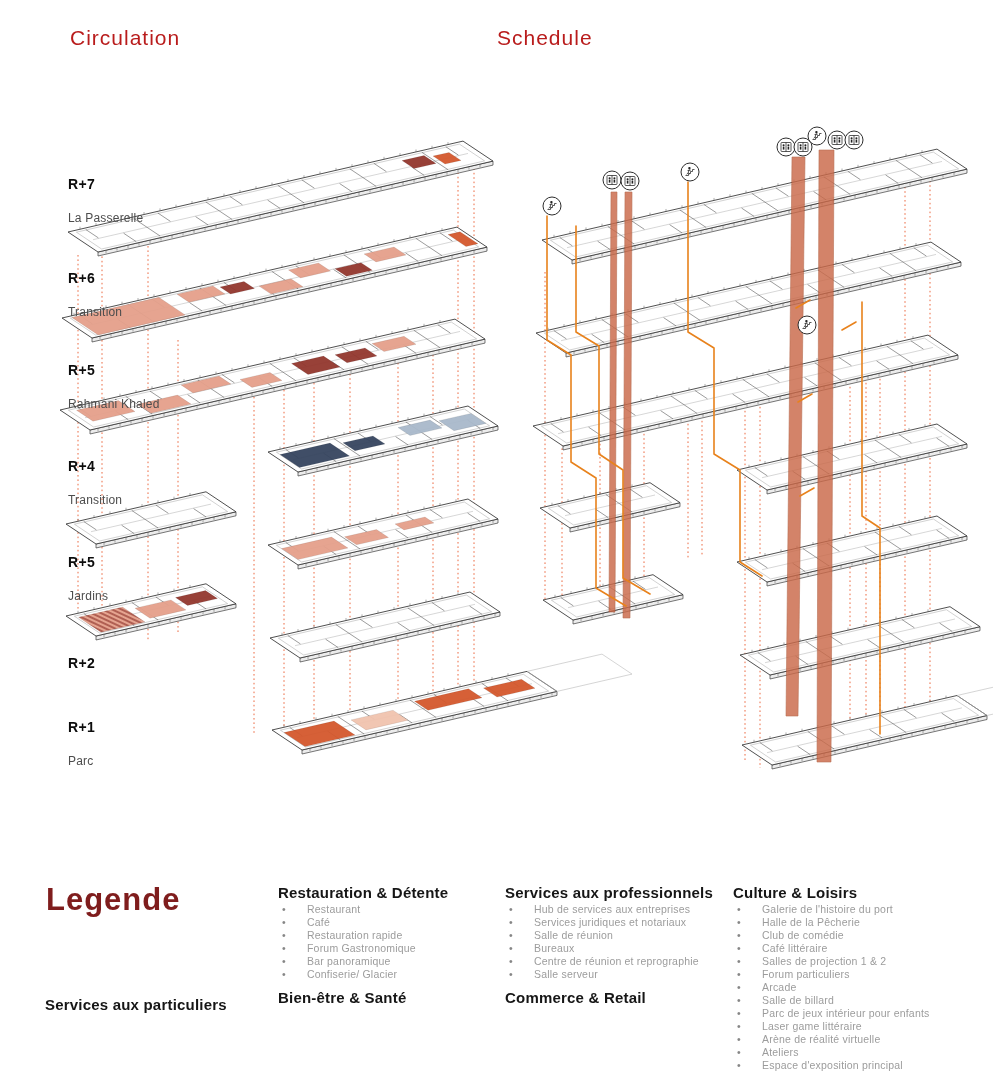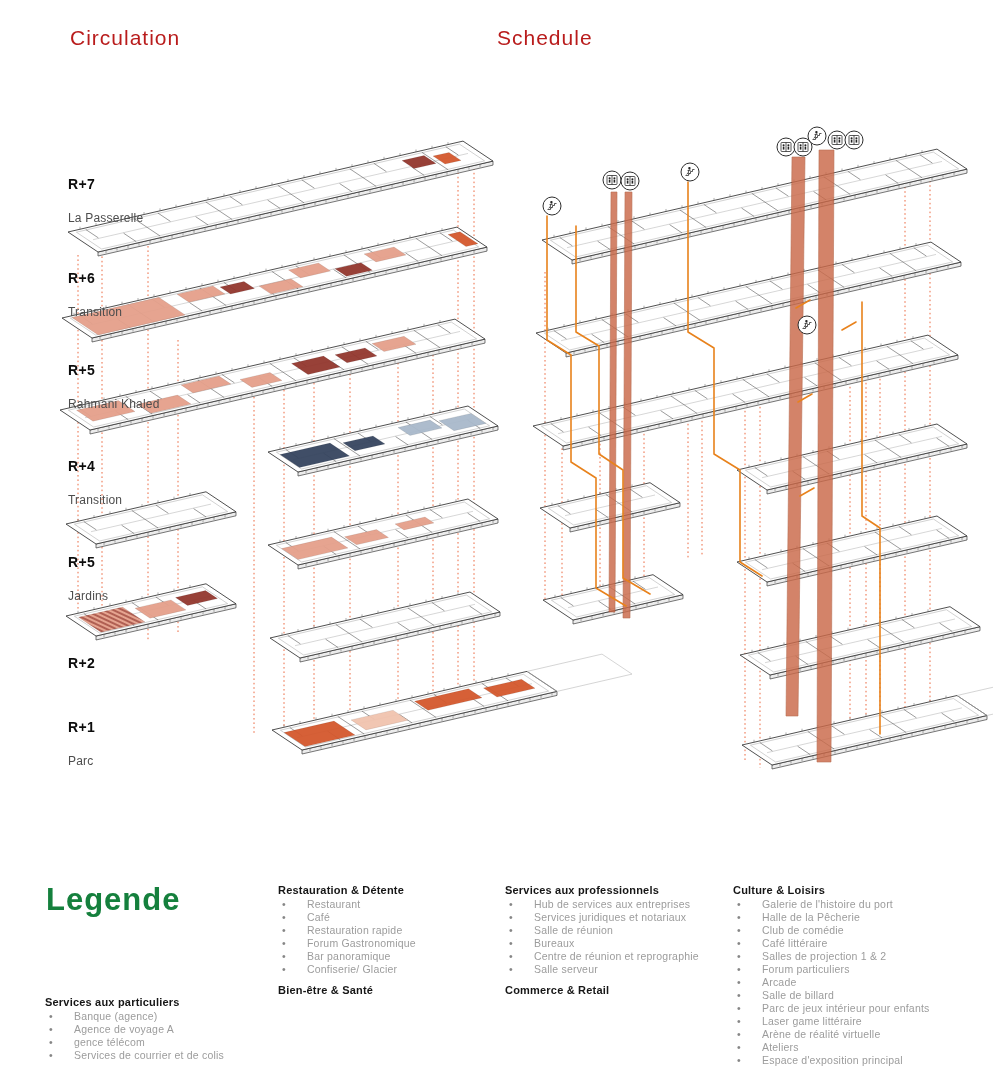--- a/index.html
+++ b/index.html
@@ -6,27 +6,27 @@
   body{width:993px;height:1080px;position:relative;background:#ffffff;
        font-family:"Liberation Sans",sans-serif;overflow:hidden}
   .title{position:absolute;font-size:21px;font-weight:400;letter-spacing:1px;color:#b91c1c}
   #title-circ{left:70px;top:26px}
   #title-sched{left:497px;top:26px}
   #scene{position:absolute;left:0;top:0}
   .floor-label{position:absolute;left:68px;width:130px}
   .floor-label .lvl{font-weight:700;font-size:14px;letter-spacing:.4px;color:#0c0c0c}
   .floor-label .nm{font-size:12px;color:#4d4d4d;margin-top:19px;letter-spacing:.2px}
   #legend-title{position:absolute;left:46px;top:882px;font-size:31px;font-weight:700;
-                letter-spacing:1px;color:#15803d}
+                letter-spacing:1px;color:#7f1d1d}
   .legend-col{position:absolute;top:884px;width:224px}
   #lc0{left:45px;top:996px}
   #lc1{left:278px}
   #lc2{left:505px}
   #lc3{left:733px}
-  .l-head{font-size:11px;font-weight:700;color:#161616;margin:0 0 2px;letter-spacing:.2px}
+  .l-head{font-size:15px;font-weight:700;color:#161616;margin:0 0 2px;letter-spacing:.2px}
   .l-items{list-style:none;margin:0 0 8px;padding:0}
   .l-items li{position:relative;font-size:10.5px;line-height:13px;color:#9c9c9c;
               padding-left:29px;letter-spacing:.2px}
   .l-items li::before{content:"\2022";position:absolute;left:4px;color:#868686}
   
   .slabtop{fill:#ffffff;stroke:var(--ink);stroke-width:.9}
   .slabside{fill:#ececec;stroke:var(--ink);stroke-width:.7}
   .inset{fill:none;stroke:#9a9a9a;stroke-width:.45}
   .wall{stroke:#4a4a4a;stroke-width:.55}
   .thin{stroke:#9a9a9a;stroke-width:.4}
@@ -1142,26 +1142,20 @@
 </div>
 <div class="floor-label" style="top:719px">
   <div class="lvl">R+1</div>
   <div class="nm">Parc</div>
 </div>
 
 <div id="legend-title">Legende</div>
 <div id="legend-cols">
     <div class="legend-col" id="lc0">
       <div class="l-head">Services aux particuliers</div>
-      <ul class="l-items">
-        <li>Banque (agence)</li>
-        <li>Agence de voyage A</li>
-        <li>gence télécom</li>
-        <li>Services de courrier et de colis</li>
-      </ul>
     </div>
     <div class="legend-col" id="lc1">
       <div class="l-head">Restauration &amp; Détente</div>
       <ul class="l-items">
         <li>Restaurant</li>
         <li>Café</li>
         <li>Restauration rapide</li>
         <li>Forum Gastronomique</li>
         <li>Bar panoramique</li>
         <li>Confiserie/ Glacier</li>

